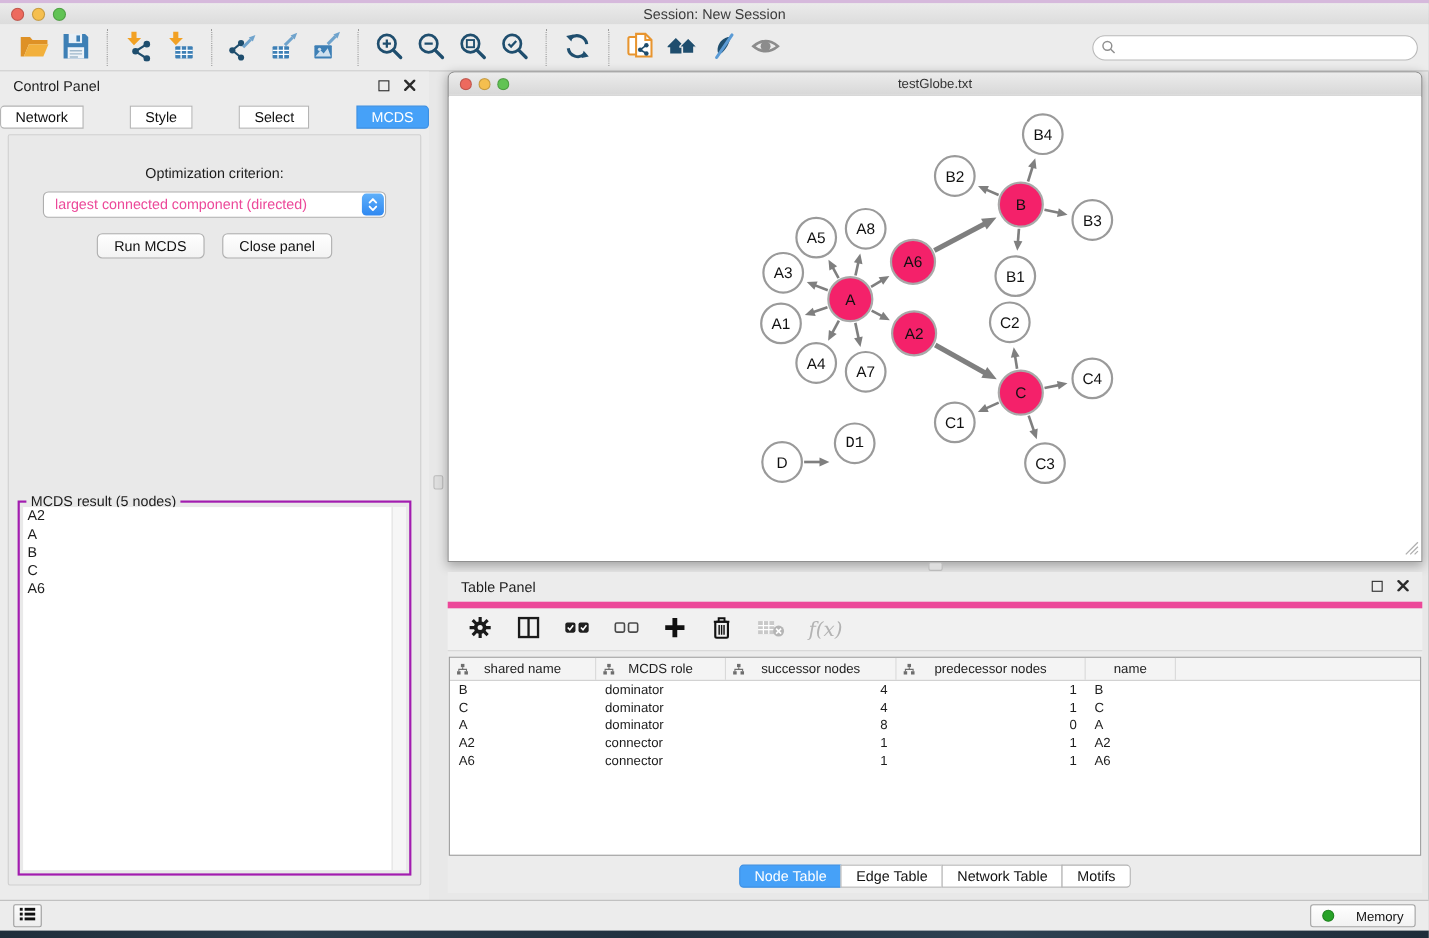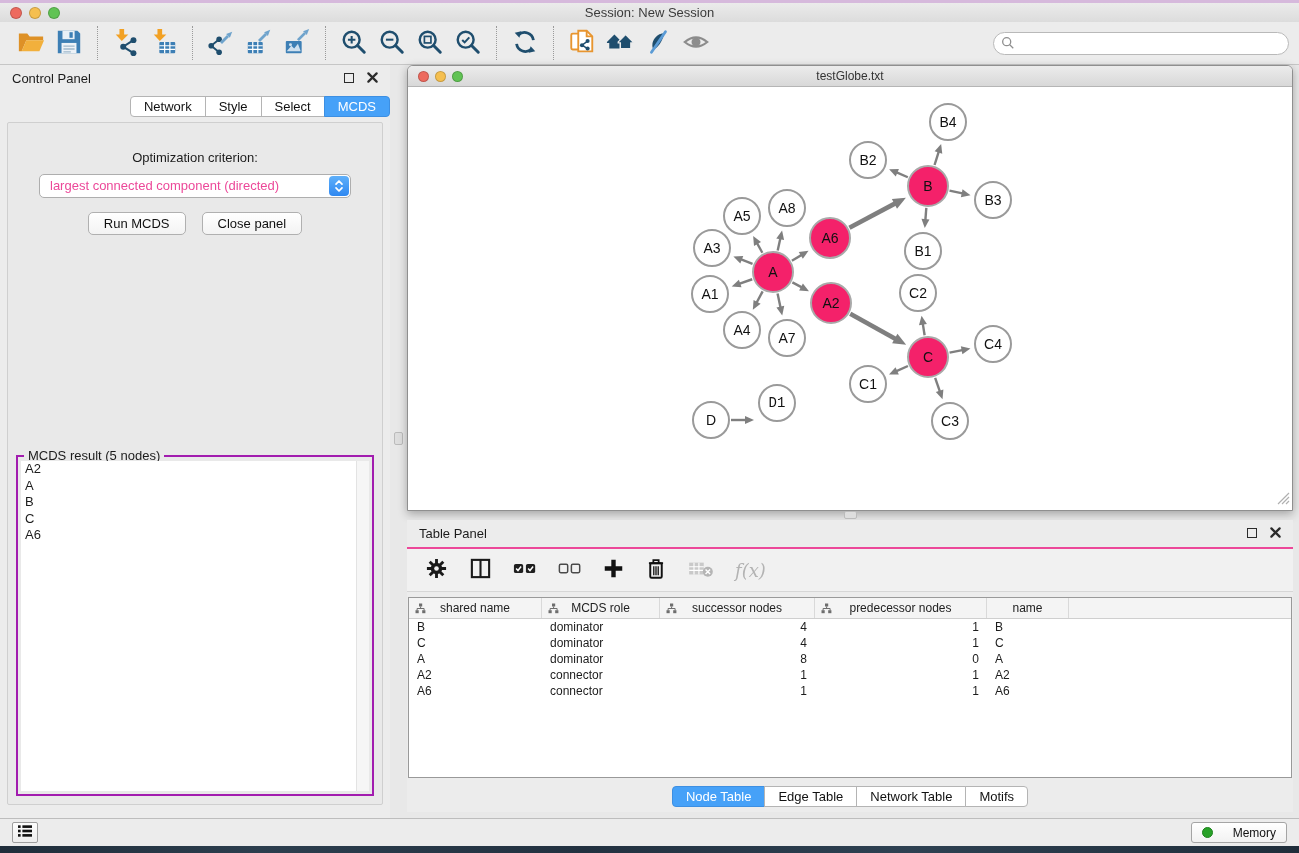--- a/index.html
+++ b/index.html
@@ -33,21 +33,21 @@
     background:#fff; padding-left:26px; font-size:13px; outline:none;
     font-family:"Liberation Sans", sans-serif;
   }
   .search-mag { position:absolute; left:8px; top:4px; }
   
   .control-panel { position:absolute; left:0; top:65px; width:390px; height:753px; background:#ececec; }
   .panel-header { position:relative; height:26px; display:flex; align-items:center; padding:0 12px; }
   .panel-title { font-size:13px; color:#1c1c1c; }
   .panel-header-icons { margin-left:auto; display:flex; align-items:center; gap:13px; }
   .float-icon { width:10px; height:10px; border:1.6px solid #2b2b2b; display:inline-block; }
-  .cp-tabs { position:absolute; left:0; top:31px; width:100%; display:flex; justify-content:flex-end; }
+  .cp-tabs { position:absolute; left:0; top:31px; width:100%; display:flex; justify-content:space-between; }
   .seg-btn {
     height:21px; line-height:19px; padding:0 13px; background:#fff;
     border:1px solid #b4b4b4; margin-left:-1px; font-size:13px; color:#111; cursor:default;
     white-space:nowrap;
   }
   .seg-btn.first { border-radius:4px 0 0 4px; margin-left:0; }
   .seg-btn.last { border-radius:0 4px 4px 0; }
   .seg-btn.active { background:#46a1f8; border-color:#3d8fe2; color:#fff; }
   .cp-content {
     position:absolute; left:7px; right:7px; top:57px; bottom:13px;
@@ -97,21 +97,21 @@
     position:absolute; border-radius:50%; background:#fff; border:2px solid #9a9a9a;
     display:flex; align-items:center; justify-content:center;
     font-size:14px; color:#111; cursor:default;
   }
   .node.hl { background:#f4216a; border-color:#a9a9a9; }
   .resize-grip { position:absolute; right:2px; bottom:2px; }
   
   .table-panel { position:absolute; left:407px; top:520px; width:886px; height:292px; background:#ececec; }
   .tp-toolbar {
     position:absolute; left:0; top:27px; right:0; height:45px;
-    background:#f1f1f1; border-top:2px solid #ec4899; border-bottom:1px solid #d6d6d6;
+    background:#f1f1f1; border-top:6px solid #ec4899; border-bottom:1px solid #d6d6d6;
     display:flex; align-items:center; padding-left:18px; gap:21px;
   }
   .tp-tool { background:none; border:none; padding:0; display:flex; align-items:center; cursor:default; }
   .fx-label { font-family:"DejaVu Serif", serif; font-style:italic; font-size:18px; color:#b3b3b3; }
   .tbl { position:absolute; left:1px; right:1px; top:77px; bottom:34px; background:#fff; border:1px solid #999; overflow:hidden; }
   .tbl-head { display:flex; height:21px; background:#f4f4f4; border-bottom:1px solid #cfcfcf; }
   .th { position:relative; display:flex; align-items:center; justify-content:center; border-right:1px solid #d9d9d9; font-size:12px; color:#222; }
   .th .hier { position:absolute; left:6px; top:5px; }
   .th.filler, .td.filler { flex:1; border-right:none; }
   .tr { display:flex; height:16px; }

